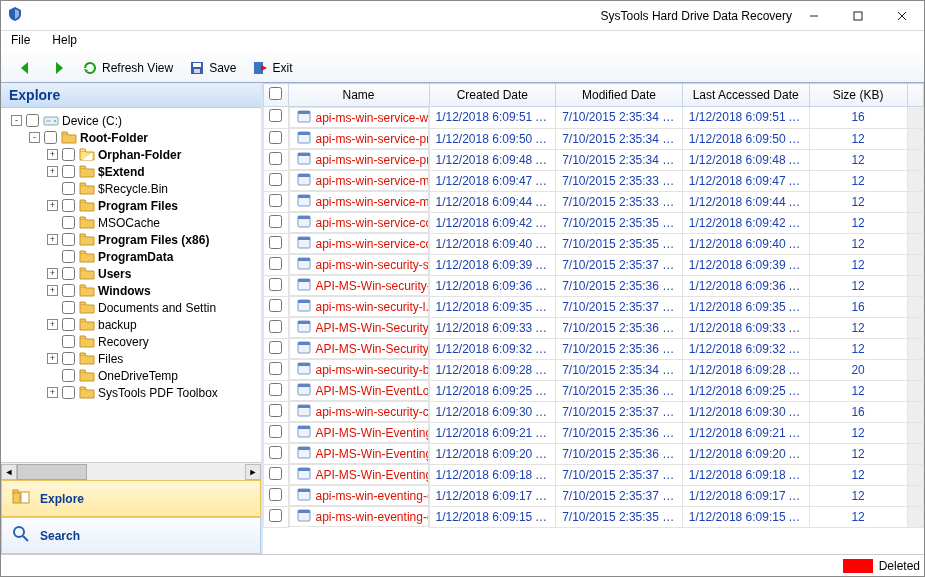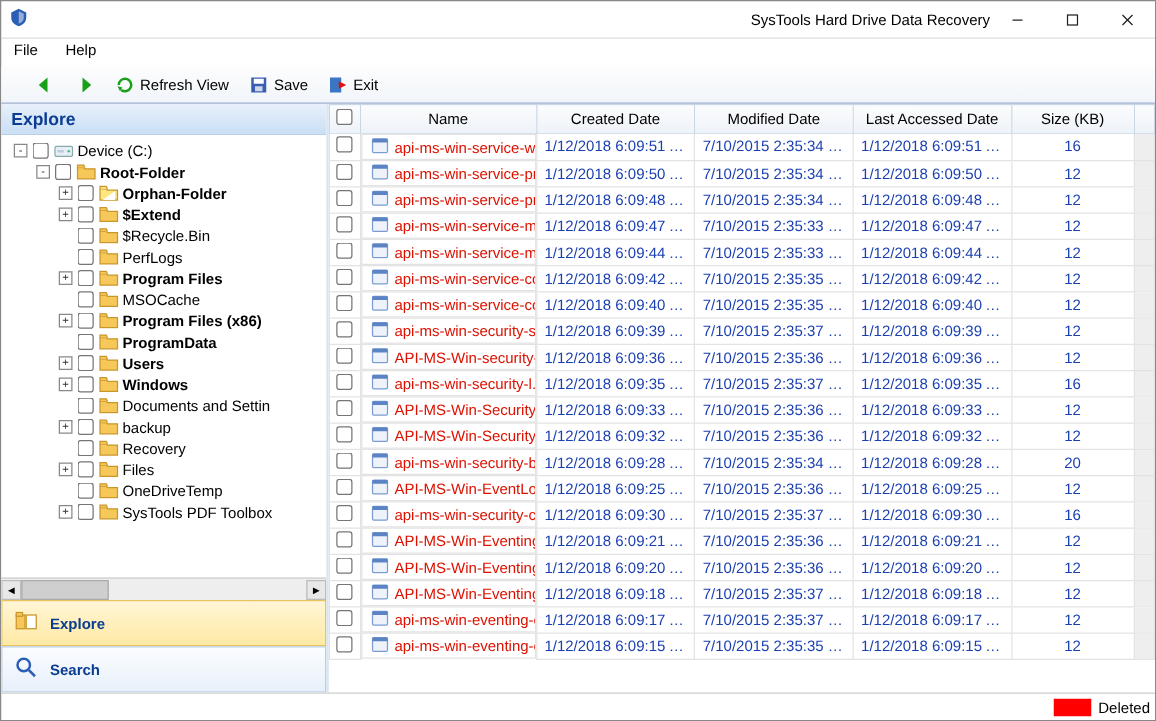--- a/index.html
+++ b/index.html
@@ -4,21 +4,21 @@
 <style>
 * { box-sizing: border-box; margin: 0; padding: 0; font-family: "Segoe UI", Tahoma, sans-serif; font-size: 12px; }
 body { width: 925px; height: 577px; overflow: hidden; background: #fff; border: 1px solid #888; display: flex; flex-direction: column; }
 .titlebar { height: 30px; display: flex; align-items: center; padding: 0 0 0 6px; border-bottom: 1px solid #ddd; text-align: right; }
 .titlebar .app-icon svg { width: 16px; height: 16px; }
 .titlebar .title { margin-left: 6px; flex: 1; }
 .titlebar .win-btns { display: flex; }
 .titlebar .win-btns div { width: 44px; height: 30px; display: flex; align-items: center; justify-content: center; cursor: pointer; }
 .menubar { height: 22px; display: flex; align-items: flex-start; padding: 0 6px; gap: 14px; }
 .menubar span { cursor: pointer; padding: 2px 4px; }
-.toolbar { height: 30px; display: flex; align-items: center; padding: 0 24px; gap: 10px; border-bottom: 1px solid #9ac; background: linear-gradient(#fdfdfd,#f1f5fa); }
+.toolbar { height: 30px; display: flex; align-items: center; padding: 0 14px; gap: 10px; border-bottom: 1px solid #9ac; background: linear-gradient(#fdfdfd,#f1f5fa); }
 .toolbar .tb { display: flex; align-items: center; gap: 4px; cursor: pointer; padding: 2px 3px; }
 .tb-icon svg { width:16px; height:16px; display:block; }
 .maingrid { flex:1; display:grid; grid-template-columns: 262px 1fr; overflow:hidden; }
 .leftcol { border-right: 2px solid #d9e6f2; display:flex; flex-direction:column; overflow:hidden; }
 .explore-hdr { background: linear-gradient(#e8f0fb,#cadff5); color:#0a3d91; font-weight:bold; font-size:14px; padding:4px 8px; border-bottom:1px solid #b8cde6; }
 .tree { flex:1; overflow:auto; padding:4px 0 4px 4px; background:#fff; position:relative; }
 .treeline { display:flex; align-items:center; height:17px; white-space:nowrap; cursor:pointer; }
 .treeline .exp { width:11px; height:11px; border:1px solid #888; display:flex; align-items:center; justify-content:center; margin-right:4px; font-size:9px; line-height:1; color:#333; background:#fff; }
 .treeline .noexp { width:11px; height:11px; margin-right:4px; }
 .treeline input[type=checkbox]{ margin-right:4px; width:13px; height:13px; }
@@ -198,31 +198,20 @@
           <input type="checkbox" style="">
           <span class="ficon folder-icon">
             <svg viewBox="0 0 16 13">
               <path fill="#f6c85a" stroke="#c9962a" d="M1 3h5l1 1h8v8H1z"></path>
               <path fill="#f6c85a" stroke="#c9962a" d="M1 3V1h5l1 2"></path>
             </svg>
           </span>
           <span class="lbl">$Recycle.Bin</span>
         </div>
         <div class="treeline" style="padding-left: 42px;">
-          <span class="noexp"></span>
-          <input type="checkbox" style="">
-          <span class="ficon folder-icon">
-            <svg viewBox="0 0 16 13">
-              <path fill="#f6c85a" stroke="#c9962a" d="M1 3h5l1 1h8v8H1z"></path>
-              <path fill="#f6c85a" stroke="#c9962a" d="M1 3V1h5l1 2"></path>
-            </svg>
-          </span>
-          <span class="lbl">PerfLogs</span>
-        </div>
-        <div class="treeline" style="padding-left: 42px;">
           <span class="exp">+</span>
           <input type="checkbox" style="">
           <span class="ficon folder-icon">
             <svg viewBox="0 0 16 13">
               <path fill="#f6c85a" stroke="#c9962a" d="M1 3h5l1 1h8v8H1z"></path>
               <path fill="#f6c85a" stroke="#c9962a" d="M1 3V1h5l1 2"></path>
             </svg>
           </span>
           <span class="lbl bold">Program Files</span>
         </div>

